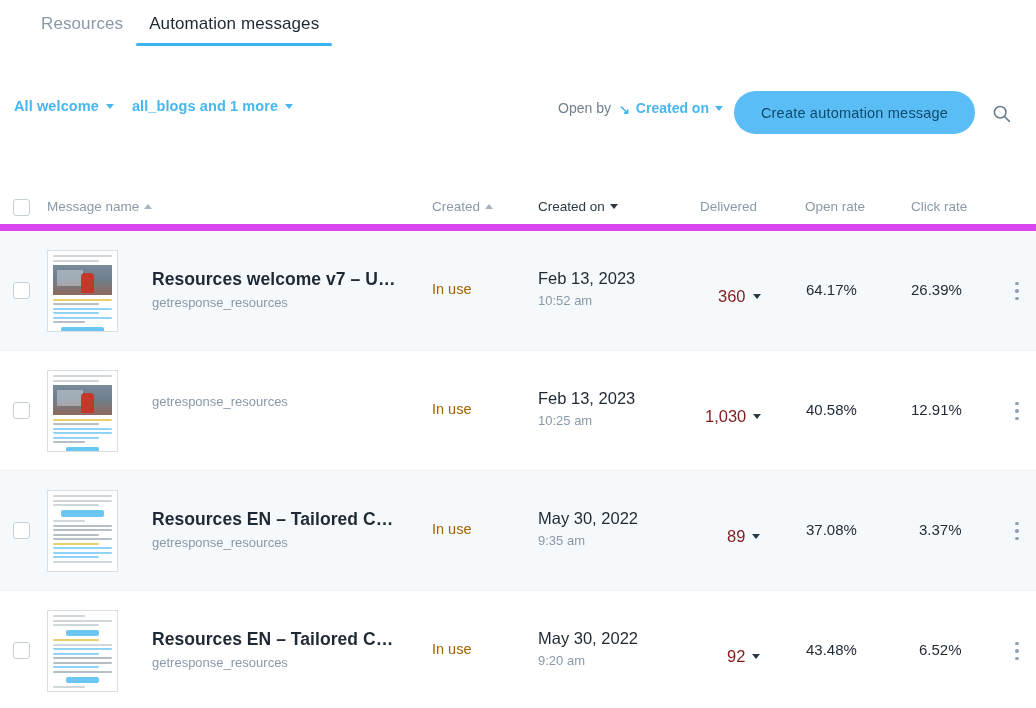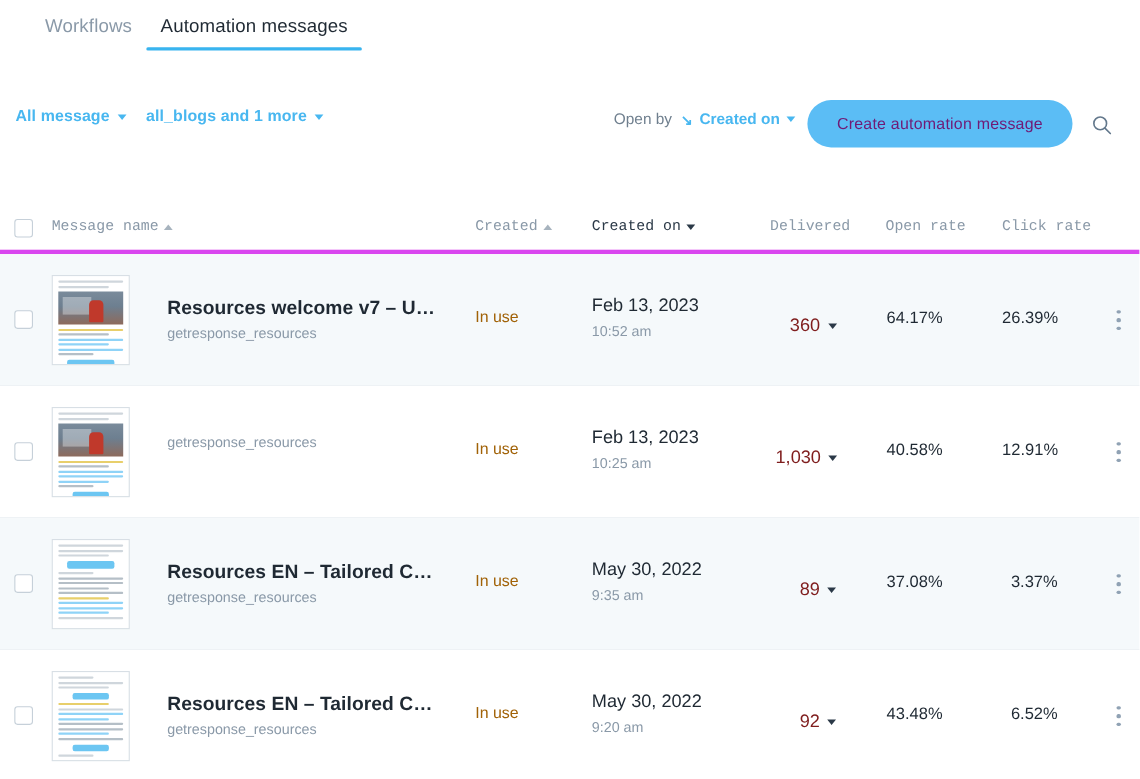--- a/index.html
+++ b/index.html
@@ -61,38 +61,38 @@
   .sort-label { color: #6f7f8e; }
   .sort-value {
     display: inline-flex; align-items: center; gap: 6px;
     color: #48b7f0; font-weight: bold; cursor: pointer;
   }
   .sort-arrow { font-size: 13px; line-height: 1; transform: translateY(1px); }
 
   .cta {
     position: absolute; left: 734px; top: 91px;
     width: 241px; height: 43px; border-radius: 22px;
-    background: #5bbdf5; border: none; color: #701a75;
+    background: #5bbdf5; border: none; color: #0c4a6e;
     font-size: 14.5px; font-family: inherit; cursor: pointer;
     display: flex; align-items: center; justify-content: center;
     letter-spacing: .2px;
   }
 
   .search-btn {
     position: absolute; left: 986px; top: 98px;
     width: 30px; height: 30px; background: none; border: none;
     cursor: pointer; padding: 0; color: #63788c;
     display: flex; align-items: center; justify-content: center;
   }
 
   
   .table { position: absolute; top: 186px; left: 0; width: 1036px; }
 
   .thead {
-    position: relative; height: 45px; border-bottom: 4px solid #d946ef; font-family: Liberation Mono, monospace;
+    position: relative; height: 45px; border-bottom: 7px solid #d946ef;
   }
   .th {
     position: absolute; top: 13px;
     font-size: 13.5px; color: #8a99a8; white-space: nowrap;
     display: flex; align-items: center; gap: 5px; cursor: pointer;
   }
   .th.active { color: #2b3947; }
   .th.static { cursor: default; }
   .caret-up {
     width: 0; height: 0;
@@ -186,31 +186,31 @@
   }
   .kebab i { width: 3.5px; height: 3.5px; border-radius: 50%; background: #90a2b4; display:block; }
 </style>
 </head>
 <body>
 
 <div class="app">
 
   <div class="tabbar">
     <div class="tab">
-      <span>Workflows</span>
+      <span>Resources</span>
     </div>
     <div class="tab active">
       <span>Automation messages</span>
     </div>
   </div>
 
   <div class="toolbar">
     <div class="filters">
       <div class="filter-chip">
-        <span>All message</span>
+        <span>All welcome</span>
         <span class="caret"></span>
       </div>
       <div class="filter-chip">
         <span>all_blogs and 1 more</span>
         <span class="caret"></span>
       </div>
     </div>
 
     <div class="sortwrap">
       <span class="sort-label">Open by</span>

